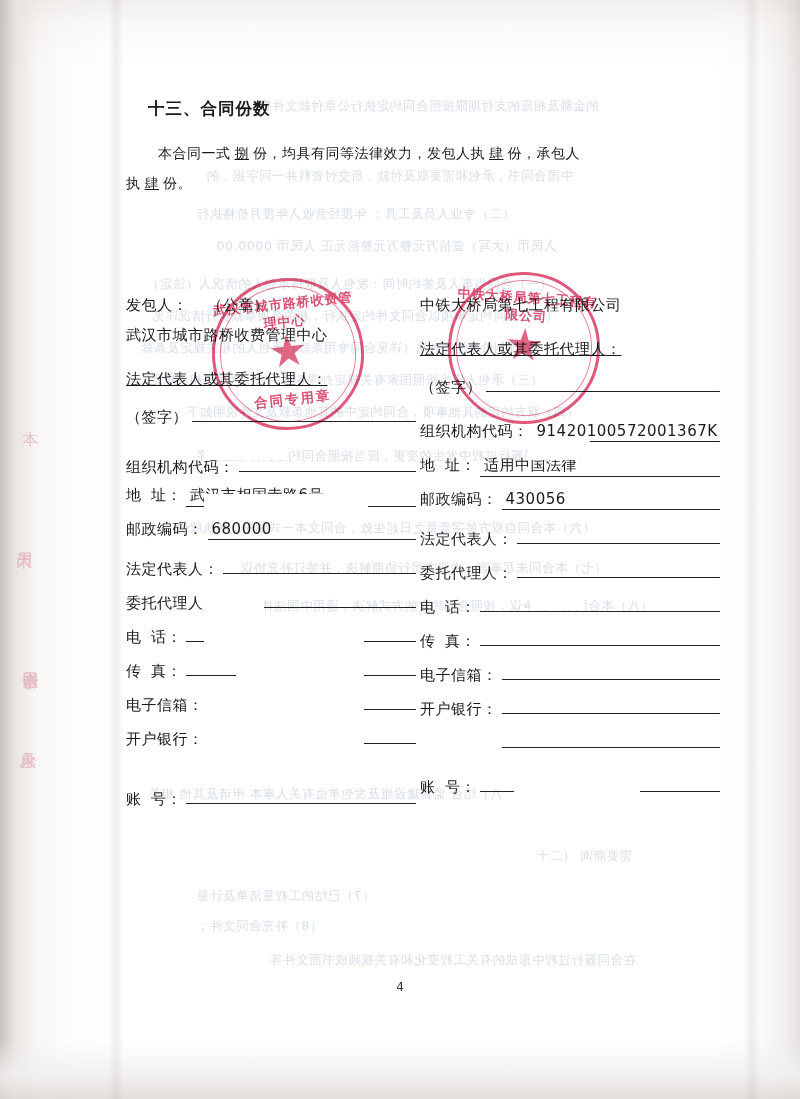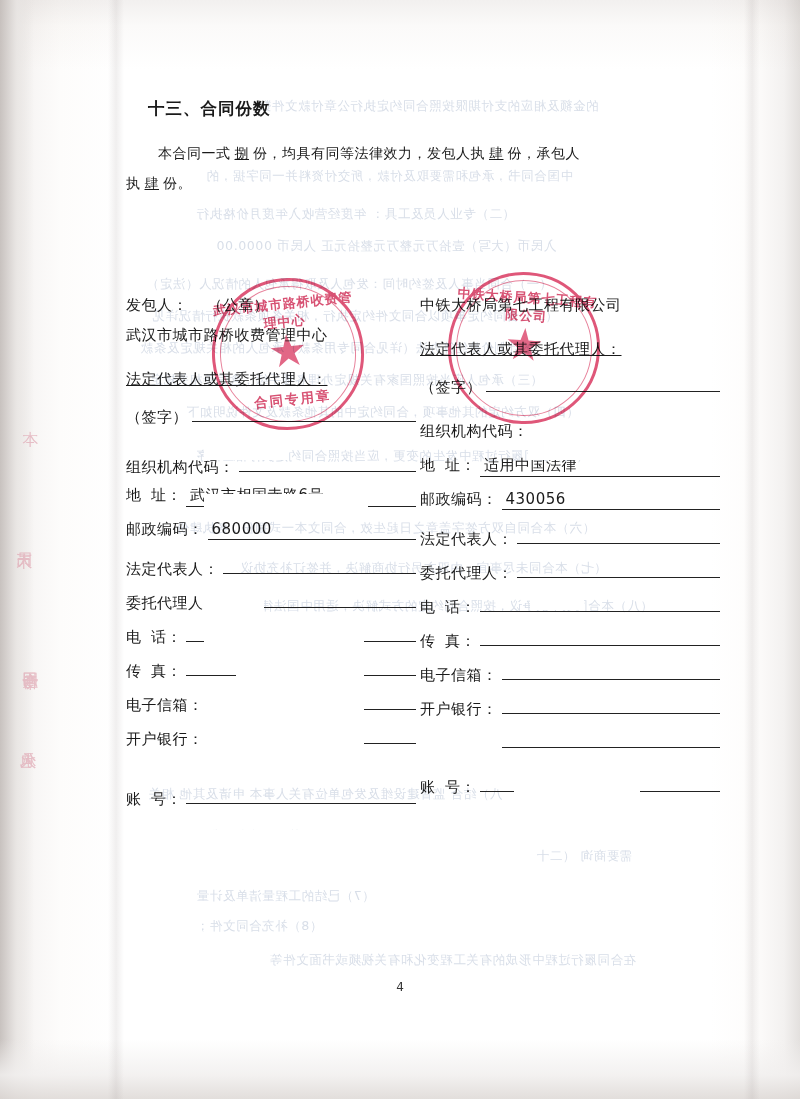--- a/index.html
+++ b/index.html
@@ -313,20 +313,21 @@
       <div class="spacer-sm"></div>
       <div class="plain">法定代表人或其委托代理人：</div>
       <div class="row">
         <span class="lbl">（签字）</span>
         <span class="val"></span>
       </div>
       <div class="spacer-md"></div>
 
       <div class="row">
         <span class="lbl">组织机构代码：</span>
+        <span class="val">91420100572001367K</span>
       </div>
       <div class="row">
         <span class="lbl">地    址：</span>
         <span class="val">适用中国法律</span>
       </div>
       <div class="row">
         <span class="lbl">邮政编码：</span>
         <span class="val">430056</span>
       </div>
       <div class="row">

